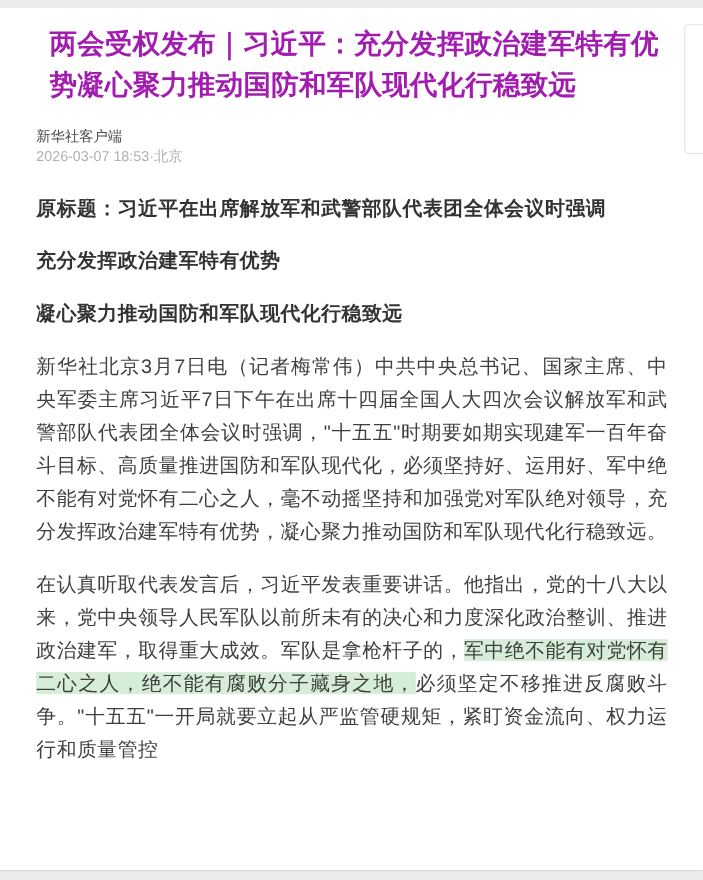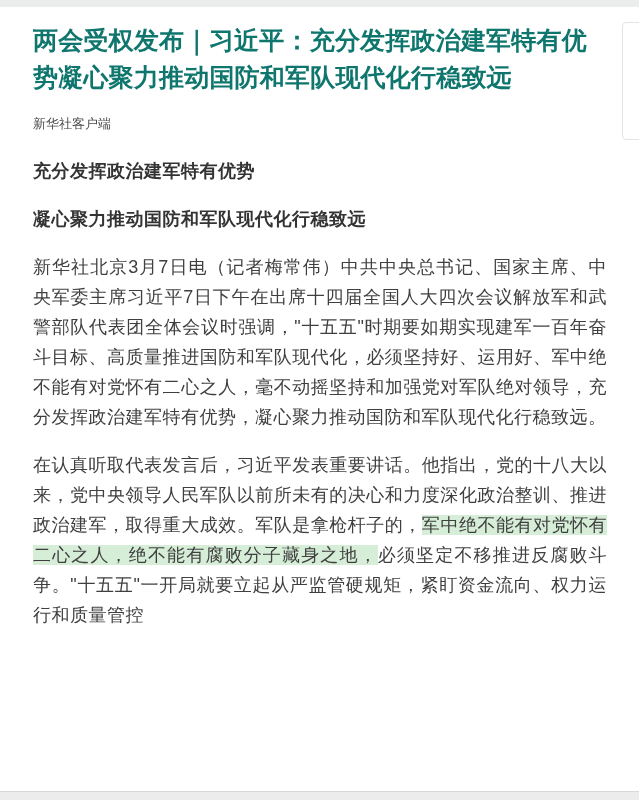--- a/index.html
+++ b/index.html
@@ -33,25 +33,25 @@
     box-sizing: border-box;
   }
   .content {
     position: absolute;
     top: 7px; left: 0;
     width: 639px;
     padding: 0 32px 0 33px;
     box-sizing: border-box;
   }
   .headline {
-    margin: 15px 0 0 0;
+    margin: 15px 0 0 12px;
     font-size: 25px;
     font-weight: 700;
     line-height: 37px;
-    color: #0f766e;
+    color: #a21caf;
     letter-spacing: 0.2px;
   }
   .meta { margin-top: 14px; }
   .meta-source {
     font-size: 13px;
     color: #4a4a4a;
     line-height: 17px;
     margin-top: 19px;
   }
   .meta-date {
@@ -87,24 +87,26 @@
 <div class="top-strip"></div>
 
 <div class="side-panel"></div>
 
 <div class="content">
 
   <h1 class="headline">两会受权发布｜习近平：充分发挥政治建军特有优势凝心聚力推动国防和军队现代化行稳致远</h1>
 
   <div class="meta">
     <div class="meta-source">新华社客户端</div>
+    <div class="meta-date">2026-03-07 18:53·北京</div>
   </div>
 
   <div class="article">
 
+    <p class="subtitle">原标题：习近平在出席解放军和武警部队代表团全体会议时强调</p>
 
     <p class="subtitle">充分发挥政治建军特有优势</p>
 
     <p class="subtitle">凝心聚力推动国防和军队现代化行稳致远</p>
 
     <p class="para">新华社北京3月7日电（记者梅常伟）中共中央总书记、国家主席、中央军委主席习近平7日下午在出席十四届全国人大四次会议解放军和武警部队代表团全体会议时强调，"十五五"时期要如期实现建军一百年奋斗目标、高质量推进国防和军队现代化，必须坚持好、运用好、军中绝不能有对党怀有二心之人，毫不动摇坚持和加强党对军队绝对领导，充分发挥政治建军特有优势，凝心聚力推动国防和军队现代化行稳致远。</p>
 
 
     <p class="para"><span>在认真听取代表发言后，习近平发表重要讲话。他指出，党的十八大以来，党中央领导人民军队以前所未有的决心和力度深化政治整训、推进政治建军，取得重大成效。军队是拿枪杆子的，</span><span class="hl">军中绝不能有对党怀有二心之人，绝不能有腐败分子藏身之地，</span><span>必须坚定不移推进反腐败斗争。"十五五"一开局就要立起从严监管硬规矩，紧盯资金流向、权力运行和质量管控</span></p>
 

